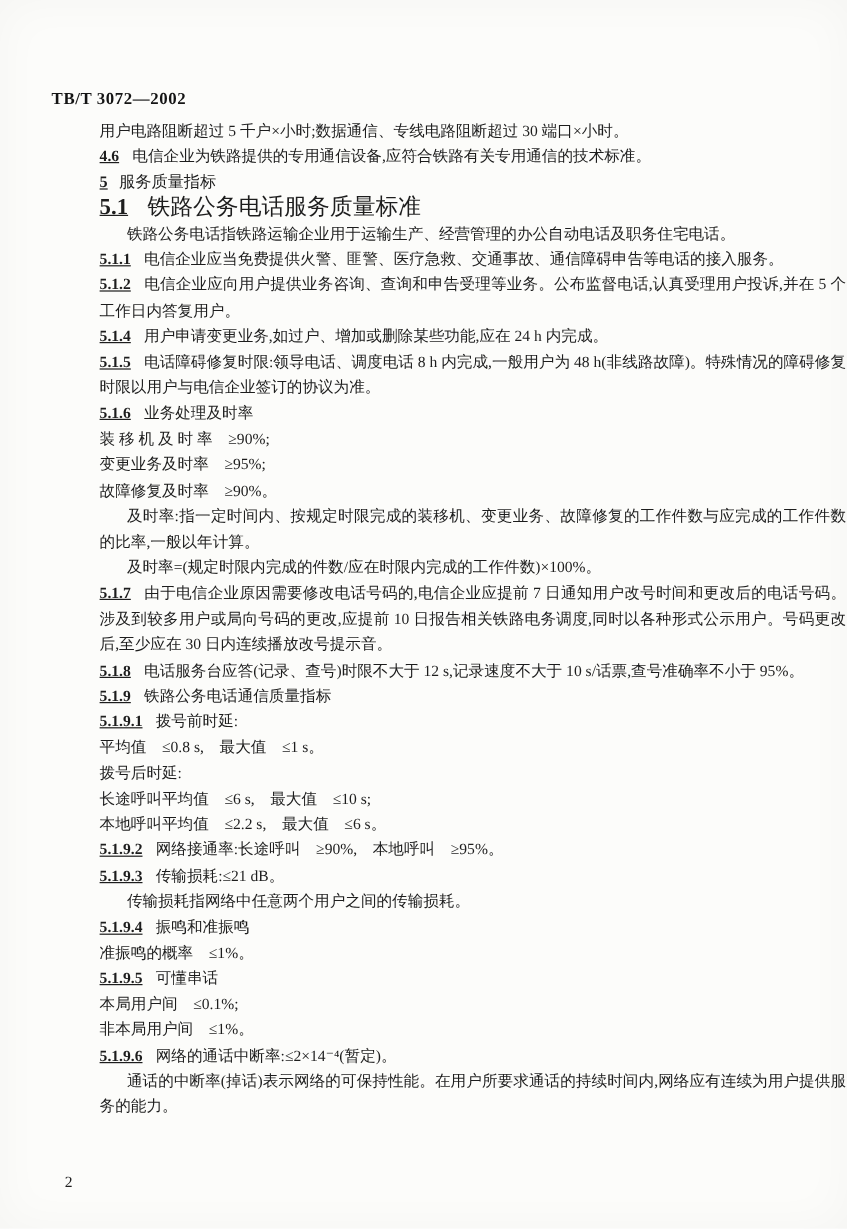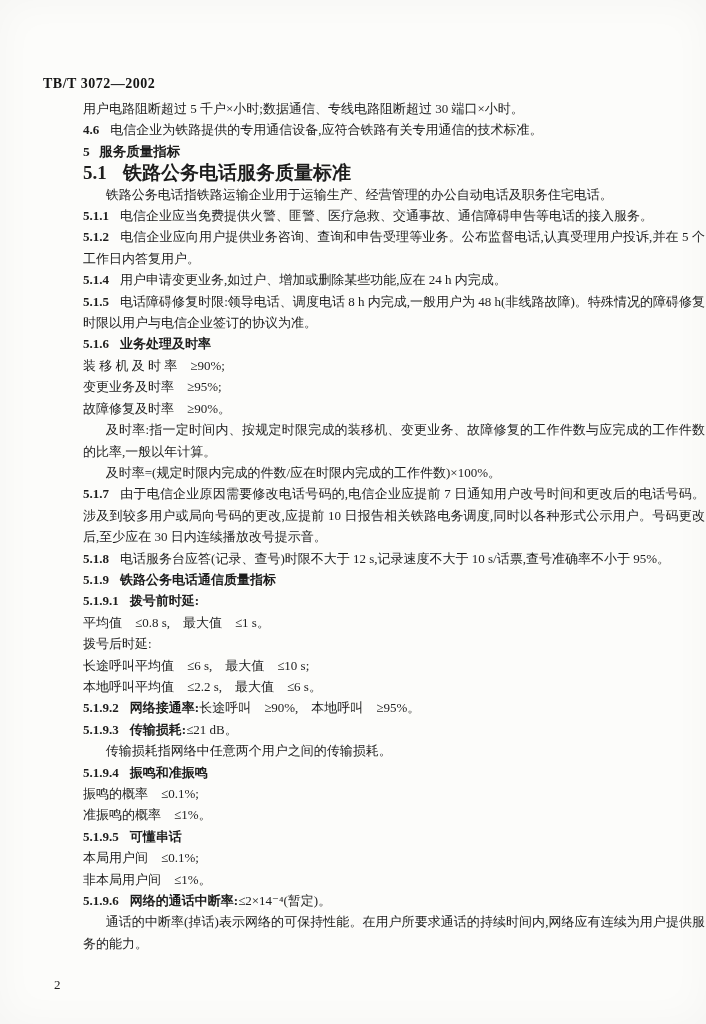--- a/index.html
+++ b/index.html
@@ -17,22 +17,22 @@
     font-size:14px; font-weight:700; letter-spacing:0.5px;
     color:#141414;
   }
   .doc-body {
     position:absolute; top:98px; left:43px; width:622px;
     font-size:13px; line-height:21.4px;
     text-align:justify;
     margin-left:40px;
   }
   p.line { margin:0; padding:0; }
-  .num { font-weight:700; margin-right:0.85em; white-space:nowrap; }
-  .ttl { font-weight:700; }
+  .num { font-weight:700; margin-right:0.85em; white-space:nowrap;text-decoration:underline; }
+  .ttl { font-weight:400; }
   .txt { font-weight:400; }
   .h-chapter { font-weight:700; font-size:13.5px; margin-top:13px; margin-bottom:7px; }
   .h-chapter .num { margin-right:0.7em; }
   .h-section { font-weight:700; font-size:19px; }
   .para { text-indent:1.75em; }
   .value { padding-left:1.75em; }
   .cont { }
   .page-number {
     position:absolute; top:977px; left:54px;
     font-size:13px; color:#1d1d1d;
@@ -65,21 +65,20 @@
       <p class="line clause"><span class="num">5.1.9</span><span class="ttl">铁路公务电话通信质量指标</span></p>
       <p class="line clause"><span class="num">5.1.9.1</span><span class="ttl">拨号前时延:</span></p>
       <p class="line value"><span class="txt">平均值　≤0.8 s,　最大值　≤1 s。</span></p>
       <p class="line value"><span class="txt">拨号后时延:</span></p>
       <p class="line value"><span class="txt">长途呼叫平均值　≤6 s,　最大值　≤10 s;</span></p>
       <p class="line value"><span class="txt">本地呼叫平均值　≤2.2 s,　最大值　≤6 s。</span></p>
       <p class="line clause"><span class="num">5.1.9.2</span><span class="ttl">网络接通率:</span><span class="txt">长途呼叫　≥90%,　本地呼叫　≥95%。</span></p>
       <p class="line clause"><span class="num">5.1.9.3</span><span class="ttl">传输损耗:</span><span class="txt">≤21 dB。</span></p>
       <p class="line para"><span class="txt">传输损耗指网络中任意两个用户之间的传输损耗。</span></p>
       <p class="line clause"><span class="num">5.1.9.4</span><span class="ttl">振鸣和准振鸣</span></p>
-      <p class="line value"><span class="txt">振鸣的概率　≤0.1%;</span></p>
       <p class="line value"><span class="txt">准振鸣的概率　≤1%。</span></p>
       <p class="line clause"><span class="num">5.1.9.5</span><span class="ttl">可懂串话</span></p>
       <p class="line value"><span class="txt">本局用户间　≤0.1%;</span></p>
       <p class="line value"><span class="txt">非本局用户间　≤1%。</span></p>
       <p class="line clause"><span class="num">5.1.9.6</span><span class="ttl">网络的通话中断率:</span><span class="txt">≤2×14⁻⁴(暂定)。</span></p>
       <p class="line para"><span class="txt">通话的中断率(掉话)表示网络的可保持性能。在用户所要求通话的持续时间内,网络应有连续为用户提供服务的能力。</span></p>
     </div>
 
   <div class="page-number">2</div>
 </div>

